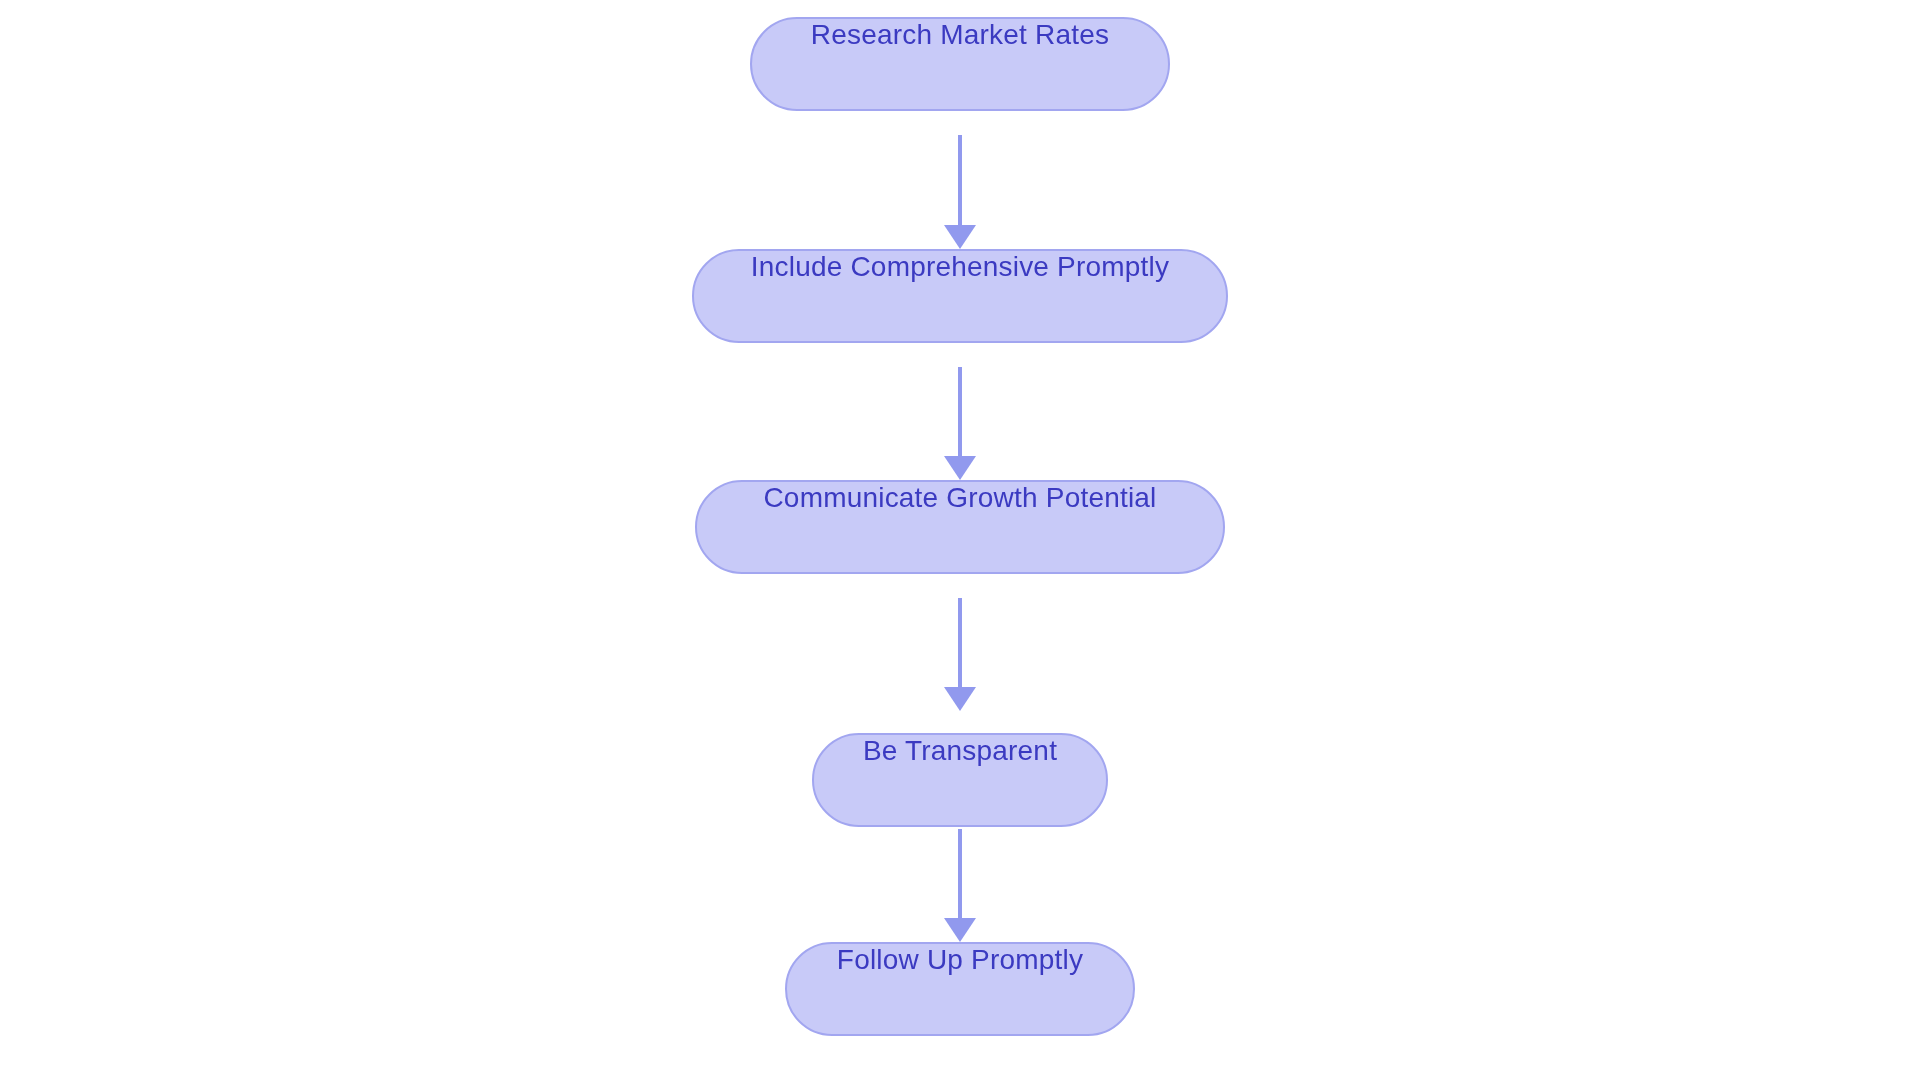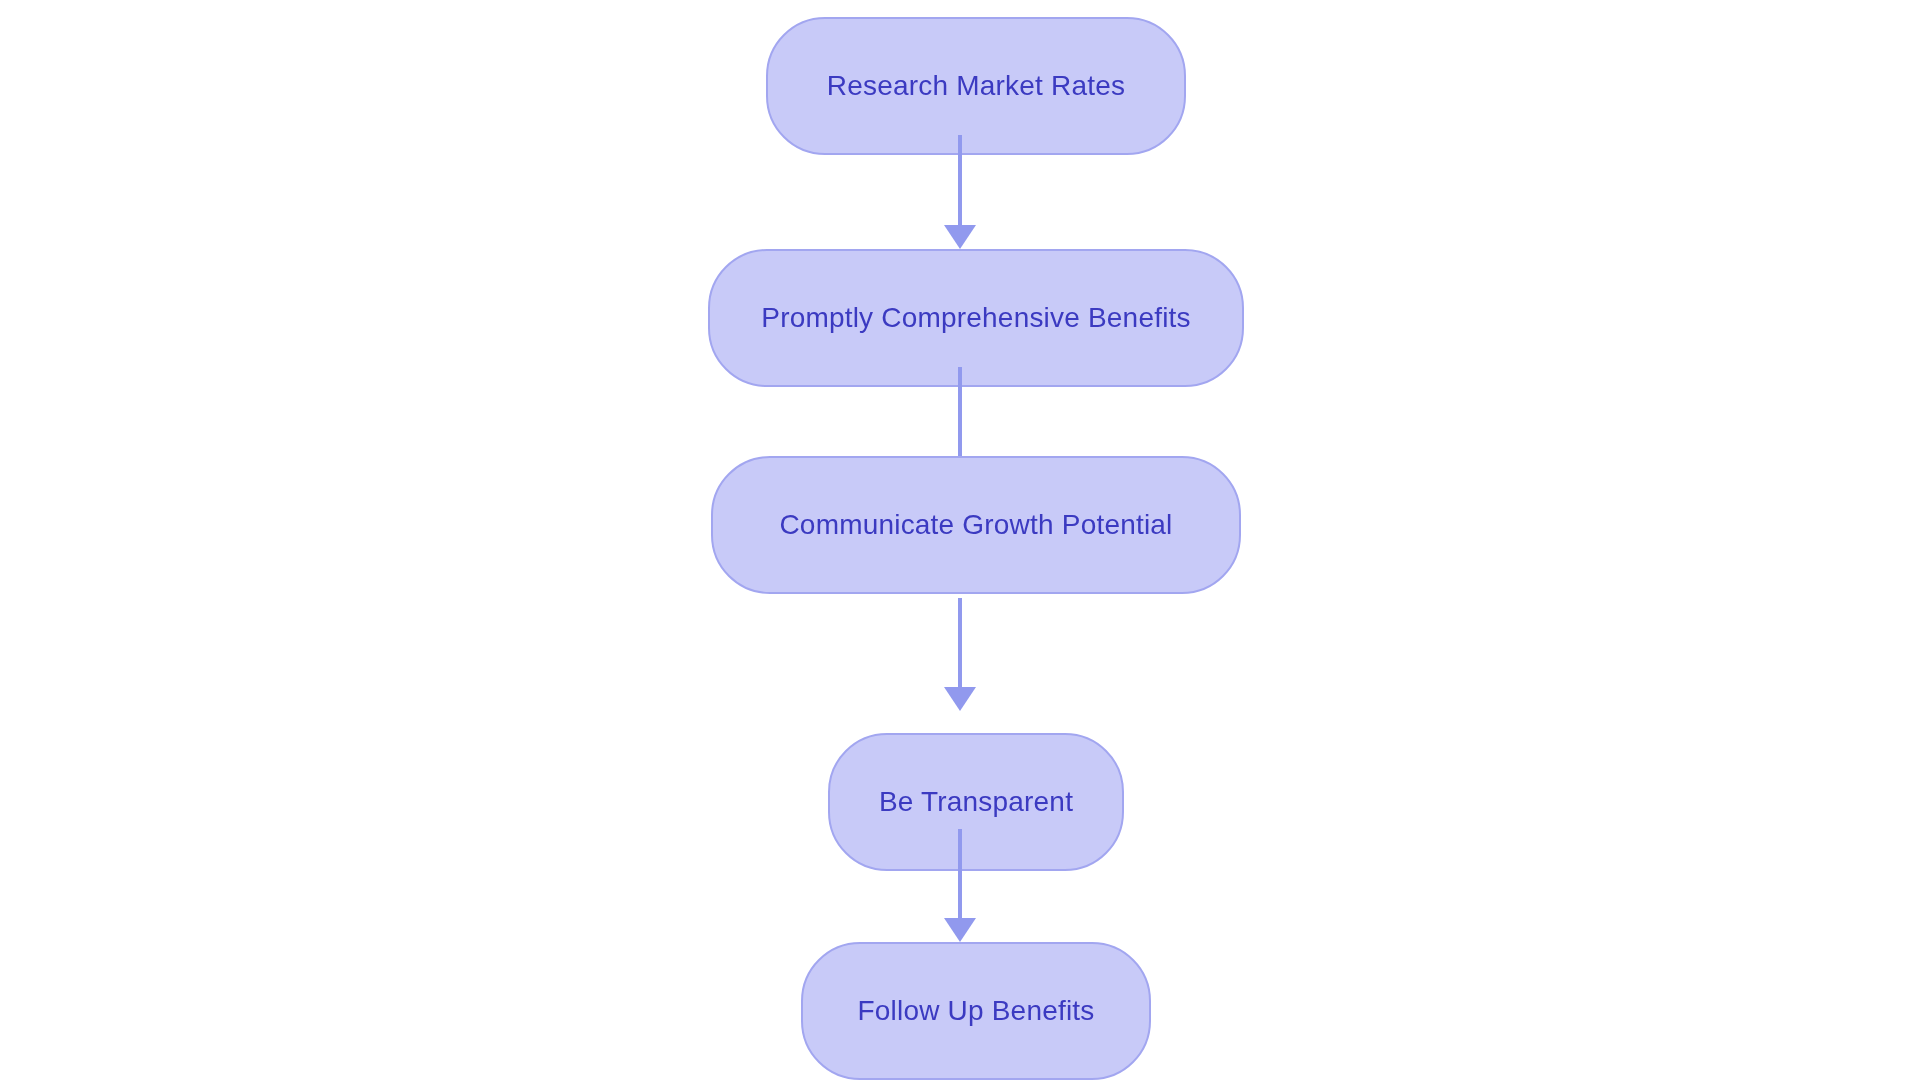--- a/index.html
+++ b/index.html
@@ -18,38 +18,36 @@
     overflow: hidden;
   }
   .canvas {
     position: relative;
     width: 1920px;
     height: 1083px;
     background: var(--background);
   }
   .node {
     position: absolute;
-    height: 138px;
+    height: 94px;
     border-radius: 59px;
     background: var(--node-fill);
     border: 2px solid var(--node-border);
     display: flex;
-    align-items: center;
     justify-content: center;
-    margin-left: 16px;
   }
   .node span {
     font-size: 28px;
     letter-spacing: 0.2px;
     color: var(--node-text);
     white-space: nowrap;
   }
   .n1 { left: 750px; top: 17px;  width: 420px; }
   .n2 { left: 692px; top: 249px; width: 536px; }
-  .n3 { left: 695px; top: 456px; width: 530px; }
+  .n3 { left: 695px; top: 480px; width: 530px; }
   .n4 { left: 812px; top: 733px; width: 296px; }
   .n5 { left: 785px; top: 942px; width: 350px; }
 
   .arrow {
     position: absolute;
     left: 944px;
     width: 32px;
   }
   .a1 { top: 135px; height: 114px; }
   .a2 { top: 367px; height: 113px; }
@@ -82,21 +80,21 @@
   <div class="node n1">
     <span>Research Market Rates</span>
   </div>
 
   <div class="arrow a1">
     <div class="shaft"></div>
     <div class="head"></div>
   </div>
 
   <div class="node n2">
-    <span>Promptly Comprehensive Benefits</span>
+    <span>Include Comprehensive Promptly</span>
   </div>
 
   <div class="arrow a2">
     <div class="shaft"></div>
     <div class="head"></div>
   </div>
 
   <div class="node n3">
     <span>Communicate Growth Potential</span>
   </div>
@@ -109,16 +107,16 @@
   <div class="node n4">
     <span>Be Transparent</span>
   </div>
 
   <div class="arrow a4">
     <div class="shaft"></div>
     <div class="head"></div>
   </div>
 
   <div class="node n5">
-    <span>Follow Up Benefits</span>
+    <span>Follow Up Promptly</span>
   </div>
 
 </div>
 
 </body></html>

